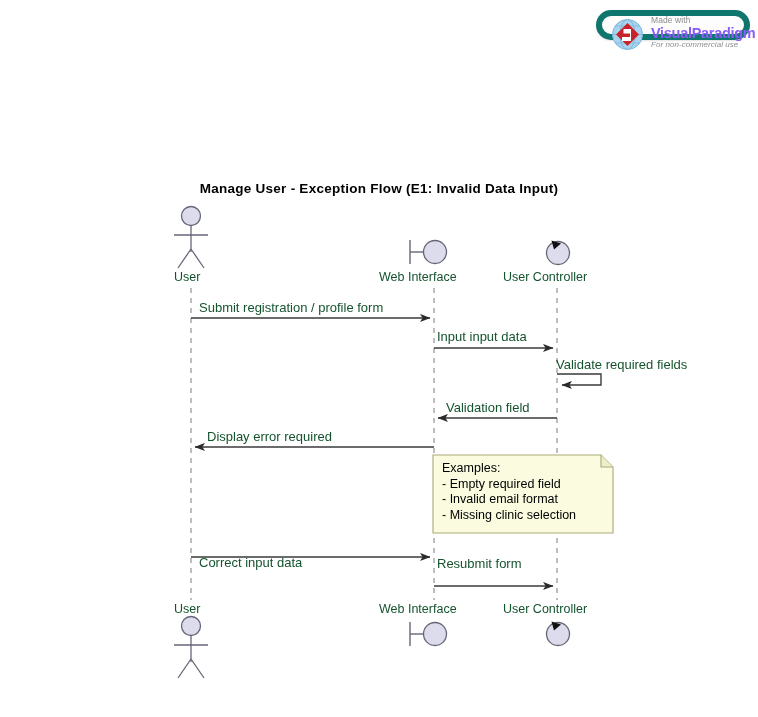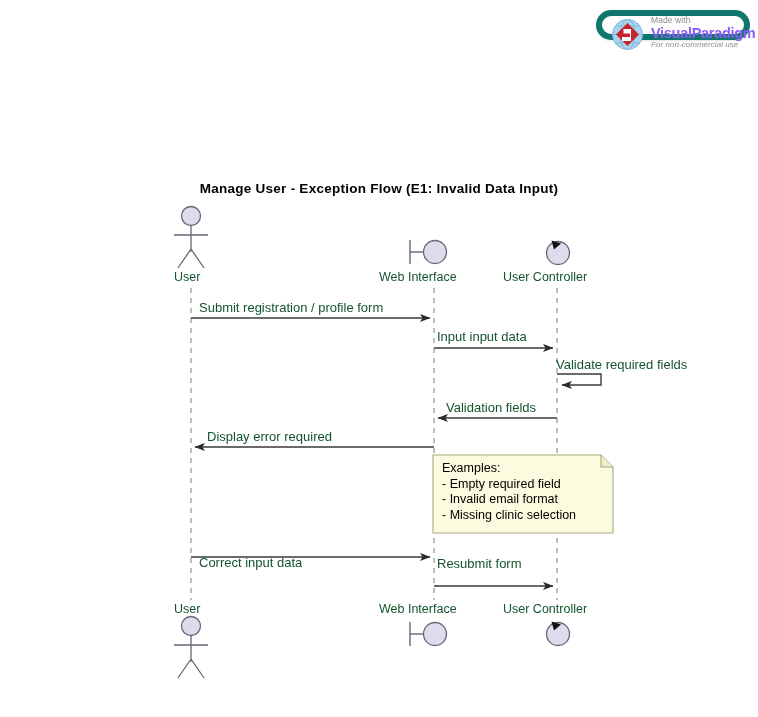--- a/index.html
+++ b/index.html
@@ -199,21 +199,21 @@
 <div class="lbl head-lbl" style="left:379px; top:270px;">Web Interface</div>
 <div class="lbl head-lbl" style="left:503px; top:270px;">User Controller</div>
 
 <div class="lbl head-lbl" style="left:174px; top:602px;">User</div>
 <div class="lbl head-lbl" style="left:379px; top:602px;">Web Interface</div>
 <div class="lbl head-lbl" style="left:503px; top:602px;">User Controller</div>
 
 <div class="lbl msg-lbl" style="left:199px; top:300px;">Submit registration / profile form</div>
 <div class="lbl msg-lbl" style="left:437px; top:329px;">Input input data</div>
 <div class="lbl msg-lbl" style="left:556px; top:357px;">Validate required fields</div>
-<div class="lbl msg-lbl" style="left:446px; top:400px;">Validation fields</div>
+<div class="lbl msg-lbl" style="left:446px; top:400px;">Validation field</div>
 <div class="lbl msg-lbl" style="left:207px; top:429px;">Display error required</div>
 <div class="lbl msg-lbl" style="left:199px; top:555px;">Correct input data</div>
 <div class="lbl msg-lbl" style="left:437px; top:556px;">Resubmit form</div>
 
 <div class="note">
   <div class="note-text">Examples:
 - Empty required field
 - Invalid email format
 - Missing clinic selection</div>
 </div>

